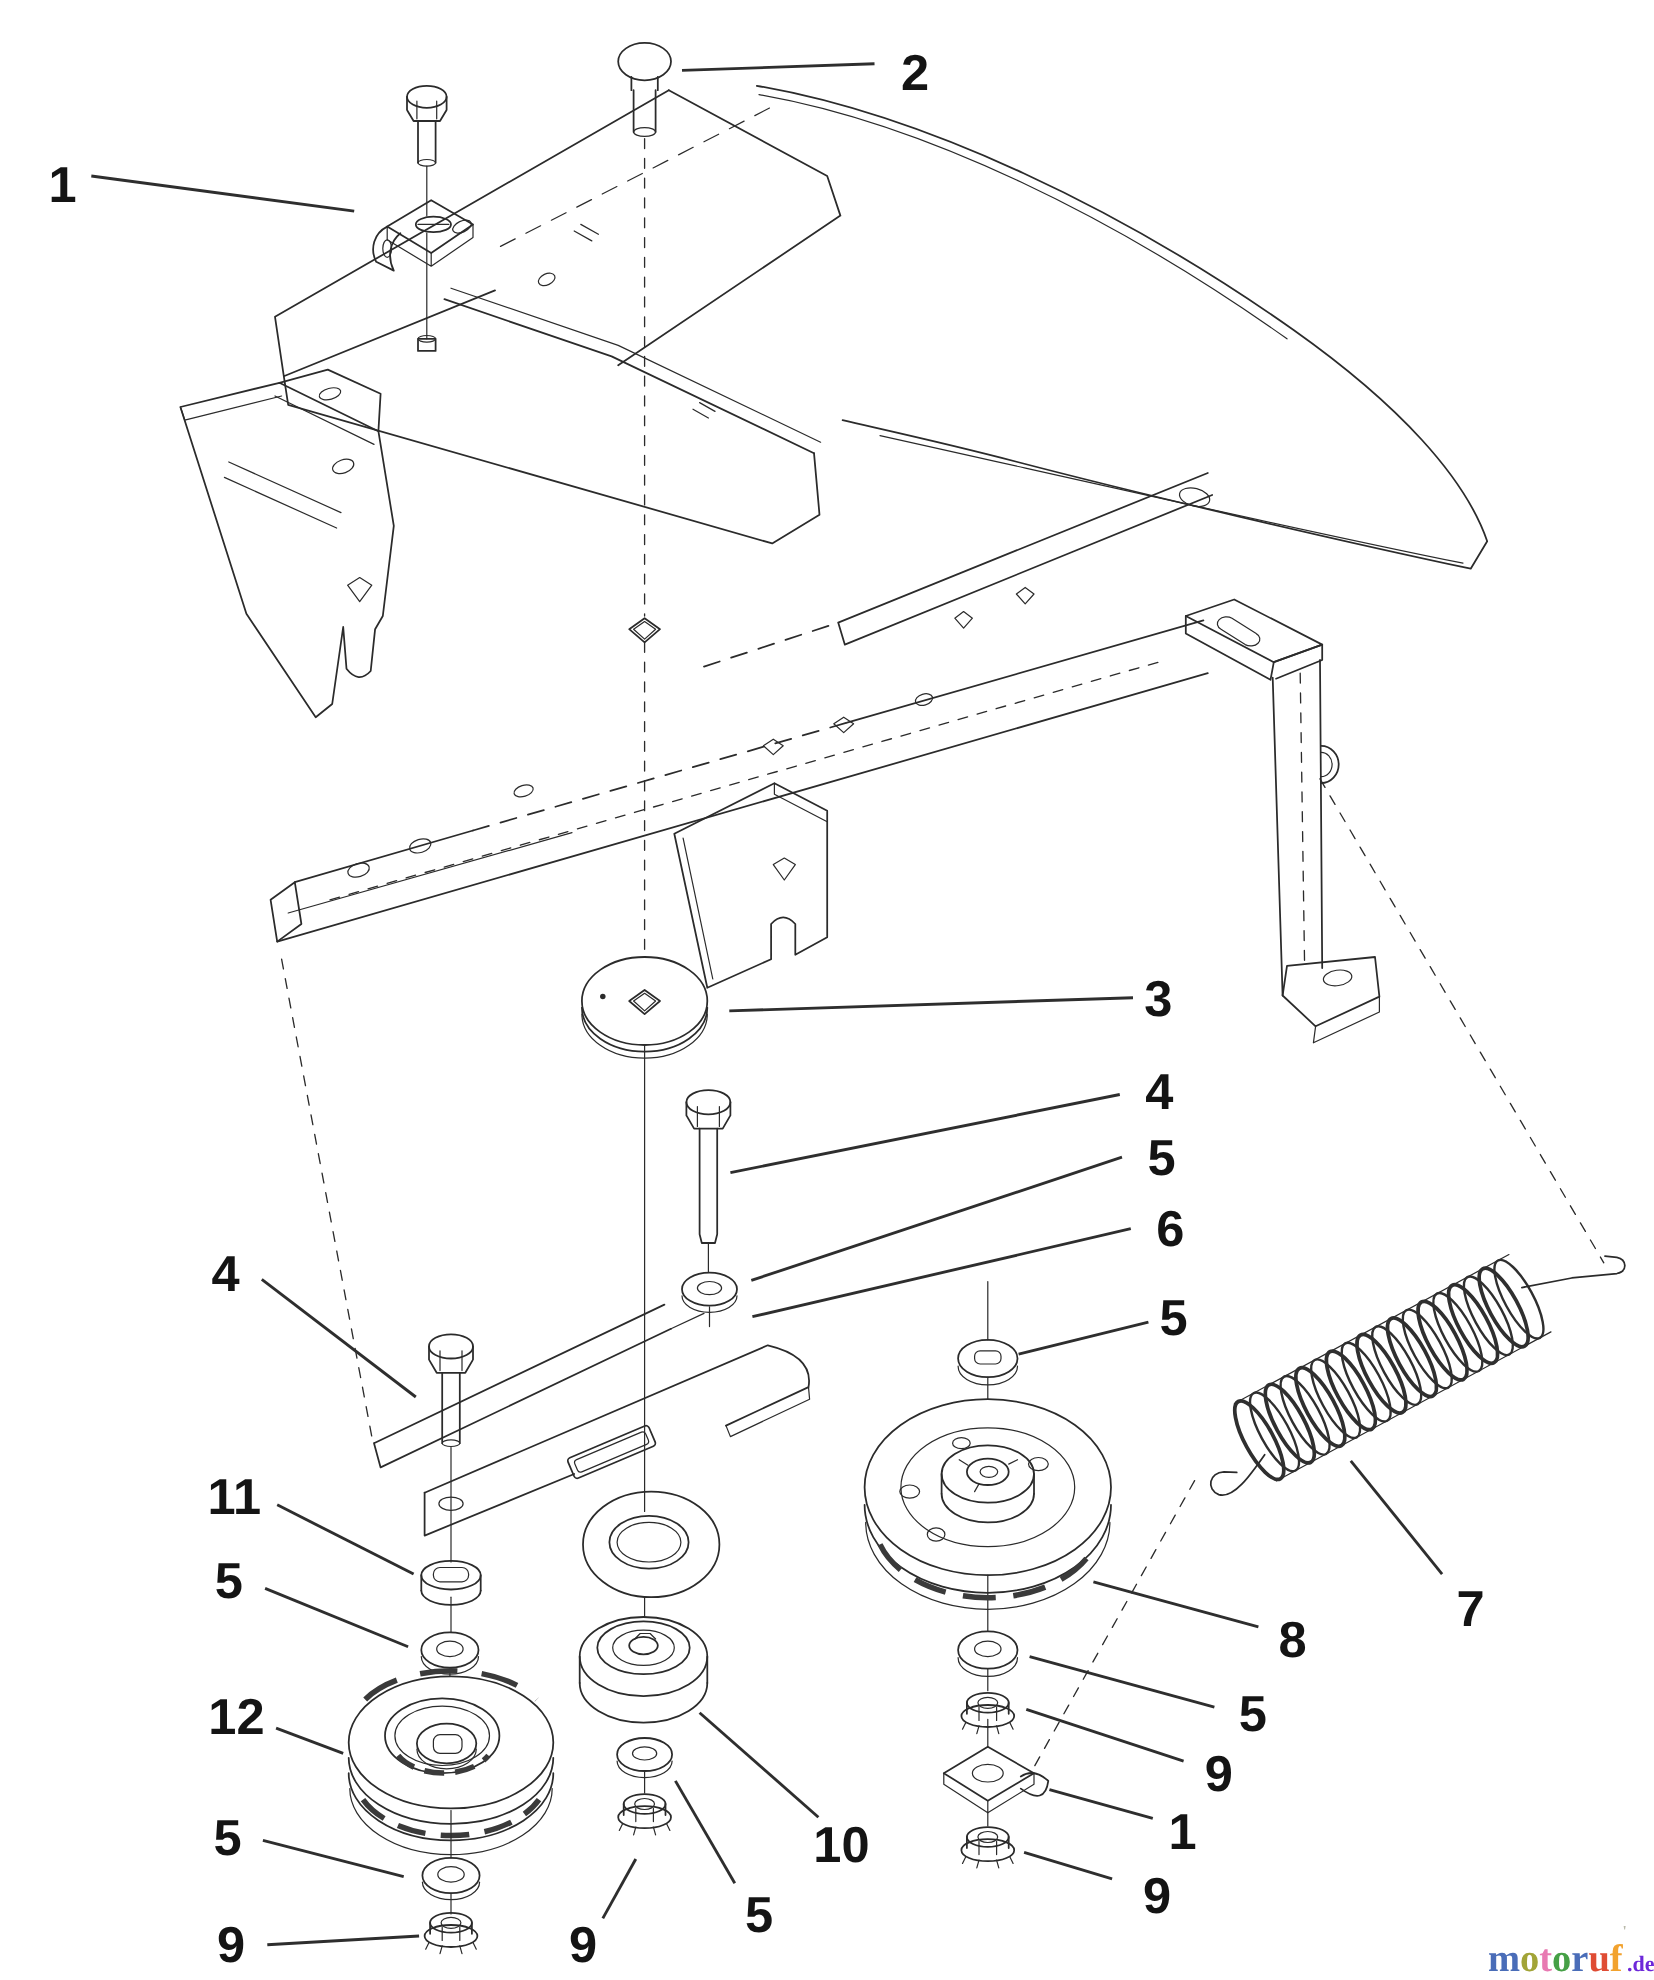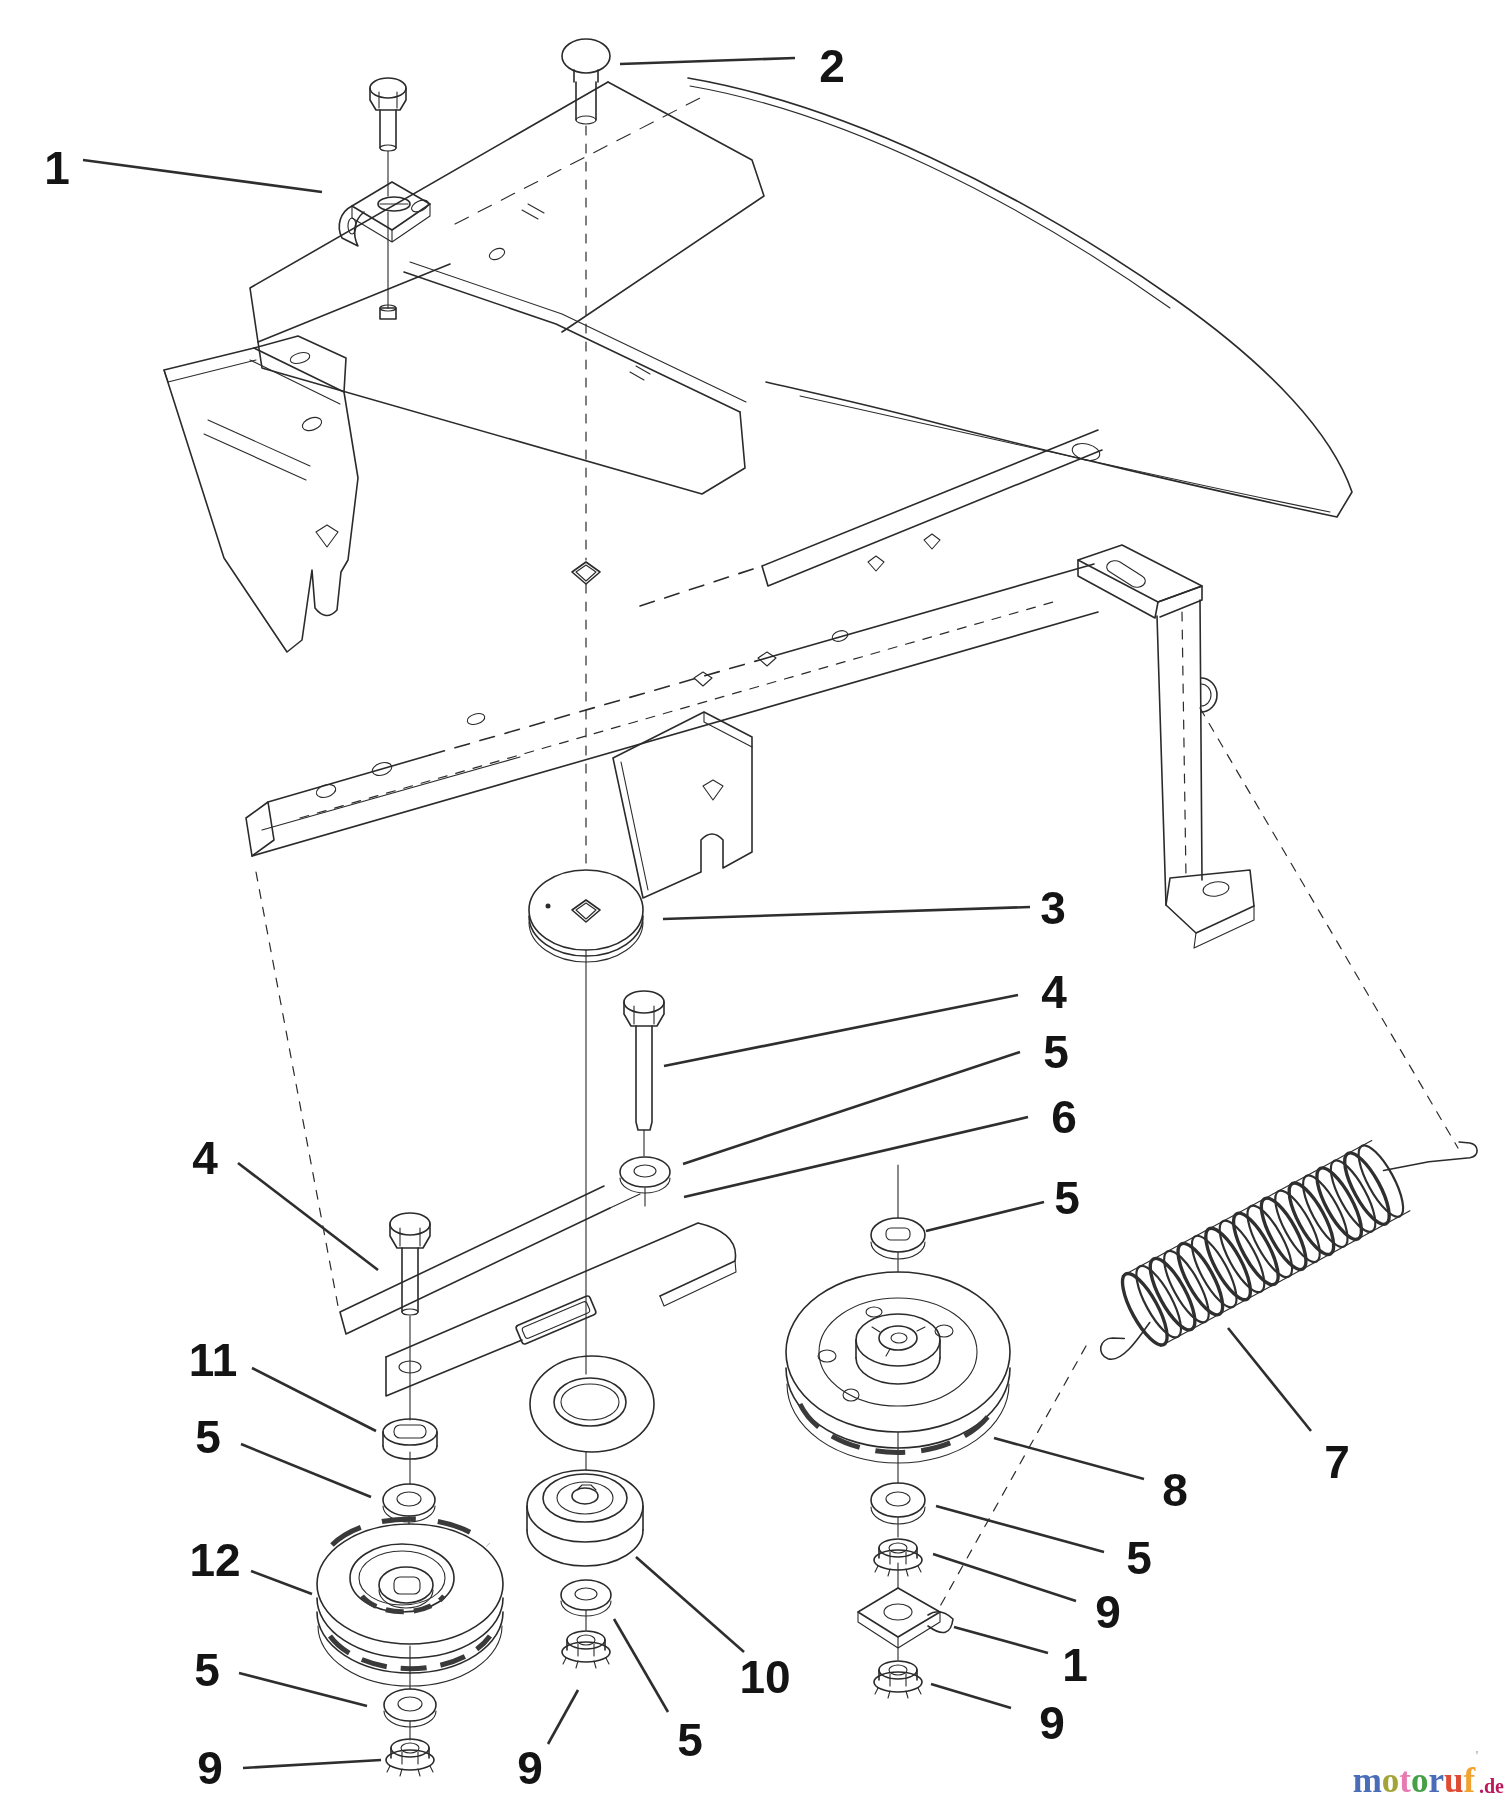--- a/index.html
+++ b/index.html
@@ -392,15 +392,15 @@
 
 <div class="watermark">
       <span style="color: rgb(74, 109, 184);">m</span>
       <span style="color: rgb(162, 164, 55);">o</span>
       <span style="color: rgb(232, 122, 178);">t</span>
       <span style="color: rgb(70, 160, 70);">o</span>
       <span style="color: rgb(74, 109, 184);">r</span>
       <span style="color: rgb(223, 76, 52);">u</span>
       <span style="color: rgb(242, 162, 46);">f</span>
       <span class="sup" style="color: rgb(185, 185, 169);">'</span>
-      <span class="small" style="color: #be185d; font-family: Liberation Serif, serif;">.de</span>
+      <span class="small" style="color: #6d28d9; font-family: Liberation Serif, serif;">.de</span>
     </div>
 </div>
 
 </body></html>

